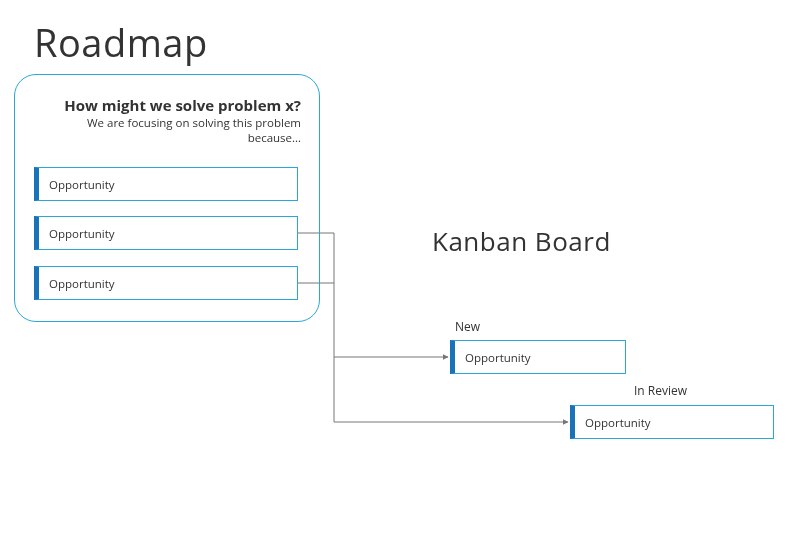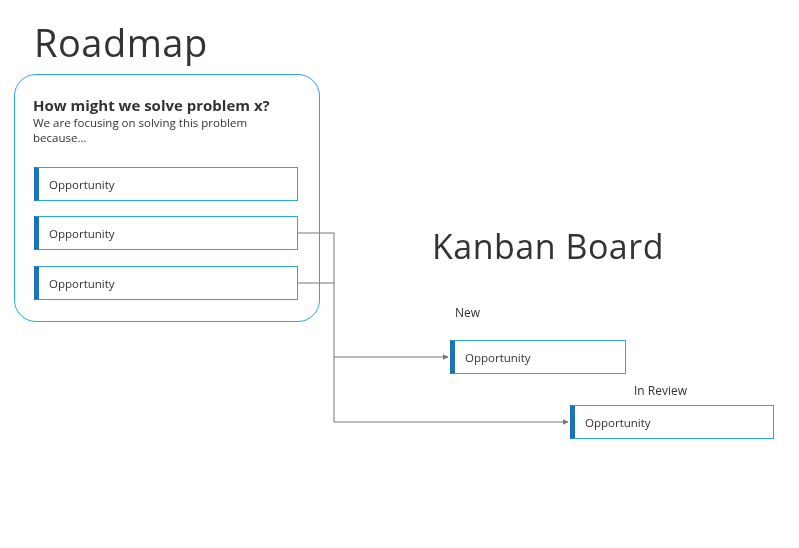--- a/index.html
+++ b/index.html
@@ -10,30 +10,31 @@
     background: #ffffff;
     font-family: "Open Sans", "Segoe UI", "Helvetica Neue", Arial, sans-serif;
     color: #333;
     overflow: hidden;
     position: relative;
   }
   .stage {
     position: relative;
     width: 799px;
     height: 392px;
+    text-align: right;
   }
   .title {
     position: absolute;
     font-size: 38px;
     font-weight: 400;
     color: #333;
     letter-spacing: 0.5px;
   }
   #roadmap-title { left: 34px; top: 16px; }
-  #kanban-title  { left: 432px; top: 223px; font-size: 34px; }
+  #kanban-title  { left: 432px; top: 223px; font-size: 26px; }
 
   .roadmap-box {
     position: absolute;
     left: 14px;
     top: 74px;
     width: 306px;
     height: 248px;
     border: 1.5px solid #2aa7d6;
     border-radius: 22px;
     box-sizing: border-box;
@@ -68,21 +69,21 @@
 
   
   #card-k-new { left: 450px; top: 340px; width: 176px; height: 34px; }
   #card-k-rev { left: 570px; top: 405px; width: 204px; height: 34px; }
 
   .col-label {
     position: absolute;
     font-size: 12px;
     color: #333;
   }
-  #label-new { left: 455px; top: 304px; }
+  #label-new { left: 455px; top: 318px; }
   #label-rev { left: 634px; top: 382px; }
 
   svg.connectors {
     position: absolute;
     left: 0; top: 0;
     width: 799px; height: 548px;
     pointer-events: none;
   }
 </style>
 </head>

